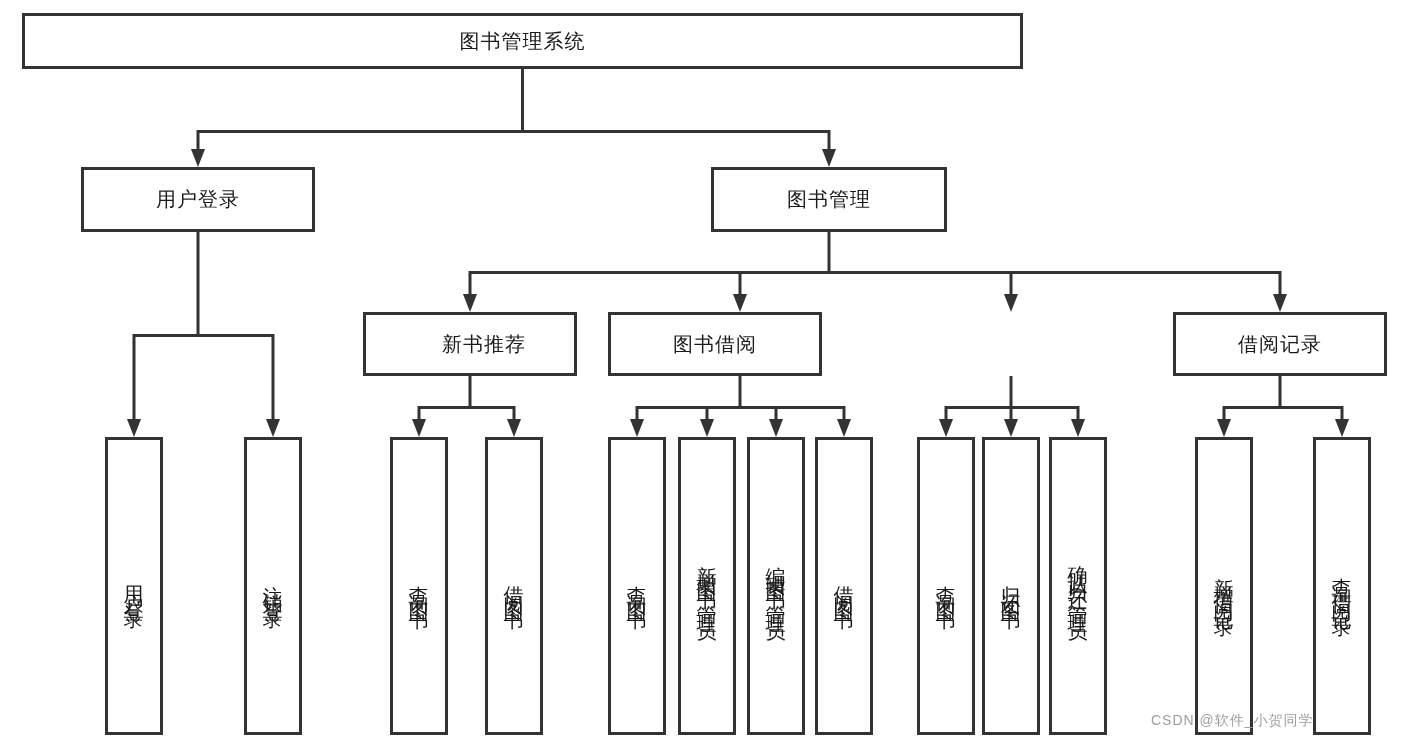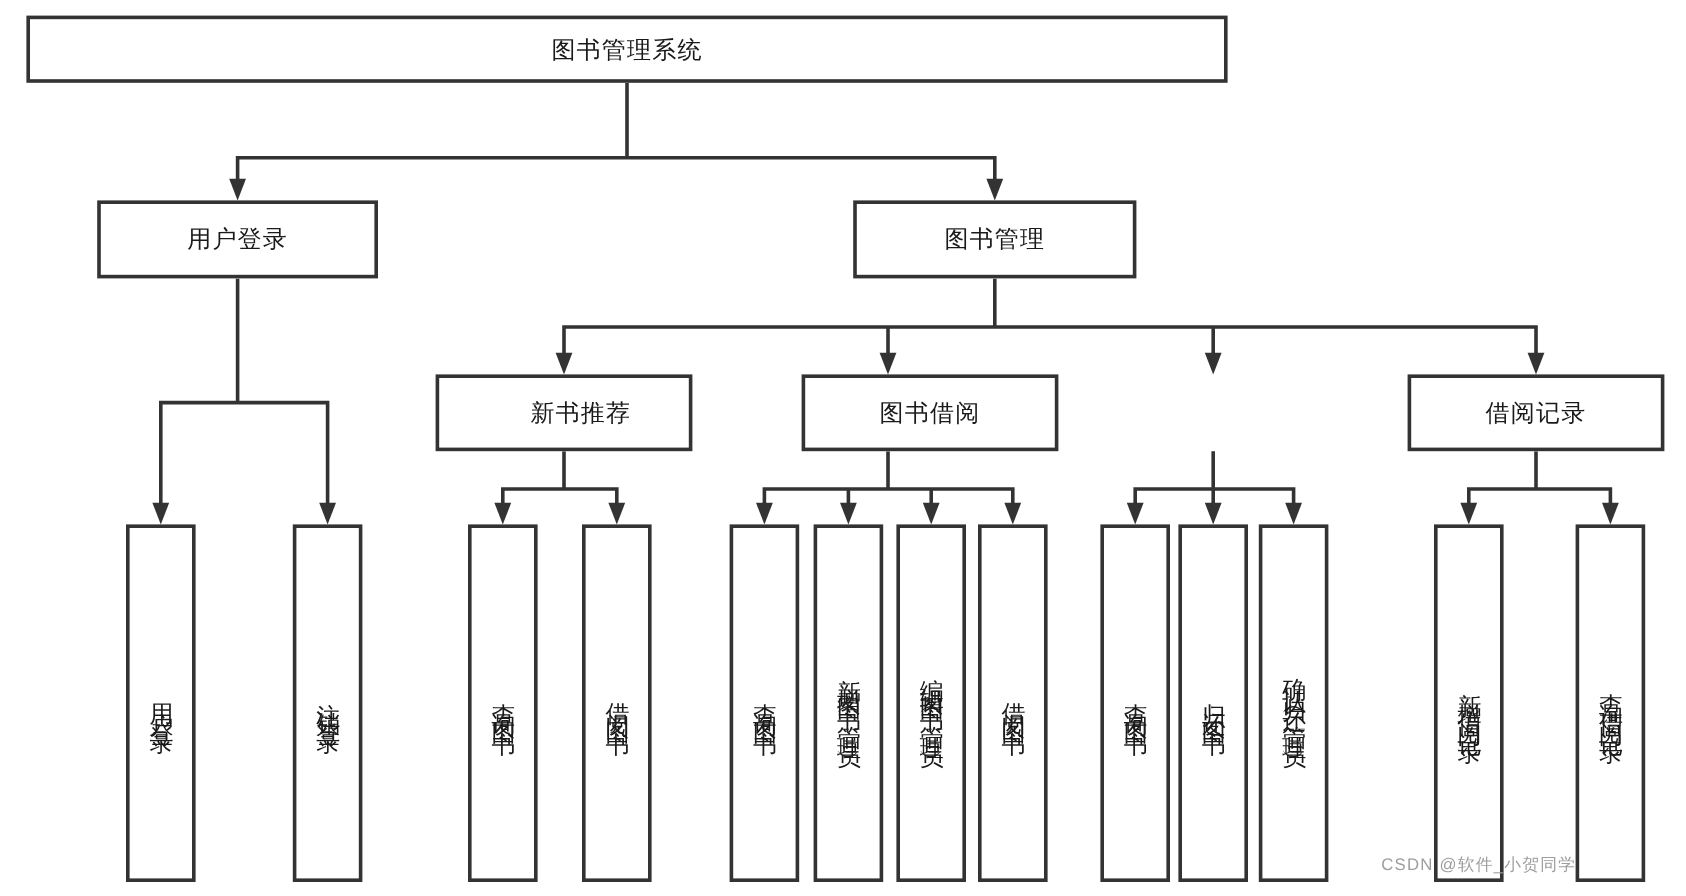--- a/index.html
+++ b/index.html
@@ -42,21 +42,21 @@
     text-orientation: mixed;
     font-size: 20px;
     letter-spacing: 8px;
     line-height: 1;
   }
   .root-box    { left: 22px;  top: 13px;  width: 1001px; height: 56px; }
   .l2-a        { left: 81px;  top: 167px; width: 234px;  height: 65px; }
   .l2-b        { left: 711px; top: 167px; width: 236px;  height: 65px; font-family: Liberation Serif, serif; }
   .l3          { top: 312px;  width: 214px; height: 64px; }
   .l3-0 { left: 363px; padding-left: 28px; }
-  .l3-1 { left: 668px; }
+  .l3-1 { left: 608px; }
   .l3-2 { left: 904px; }
   .l3-3 { left: 1173px; }
   .leaf { top: 437px; width: 58px; height: 298px; }
   .lf-0  { left: 105px; }
   .lf-1  { left: 244px; }
   .lf-2  { left: 390px; }
   .lf-3  { left: 485px; }
   .lf-4  { left: 608px; }
   .lf-5  { left: 678px; }
   .lf-6  { left: 747px; }

